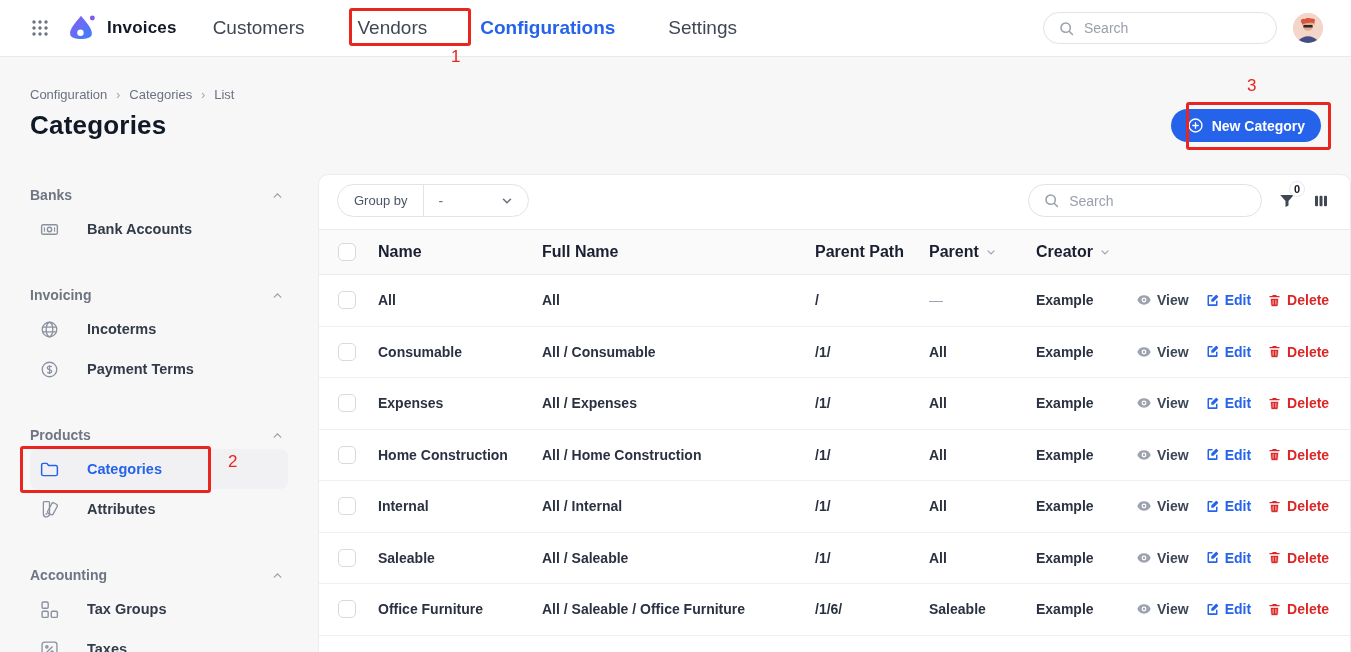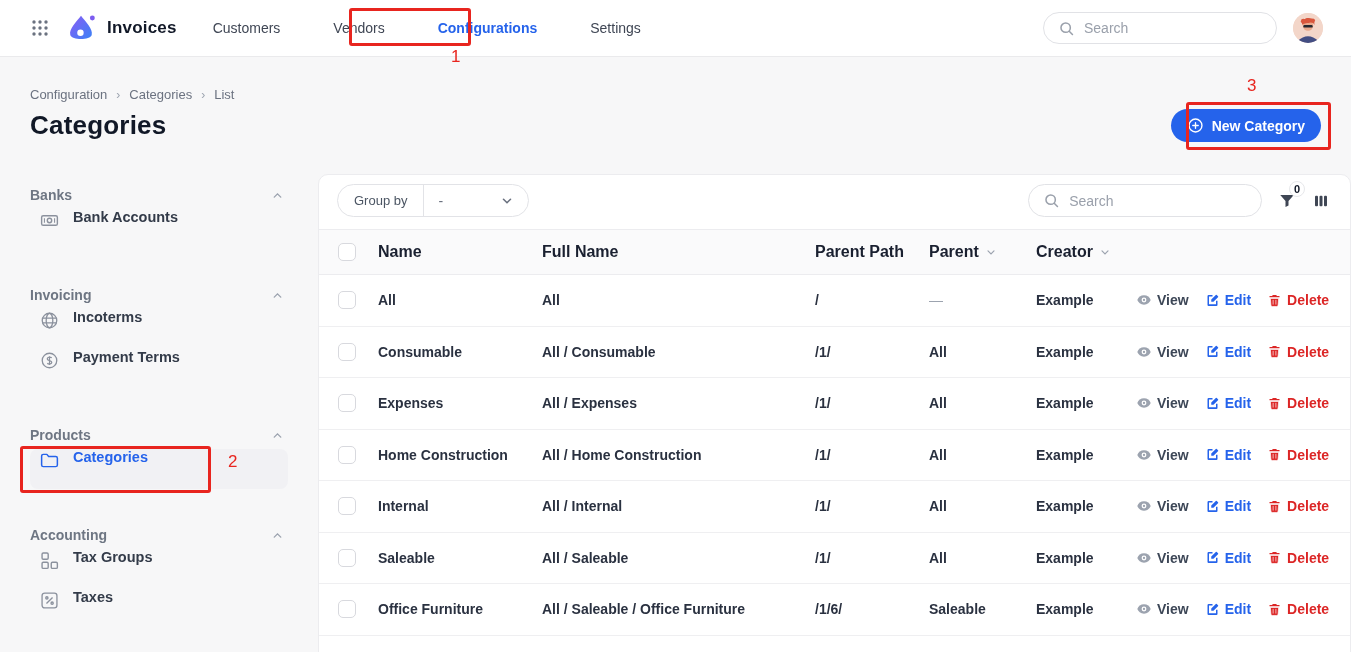--- a/index.html
+++ b/index.html
@@ -6,21 +6,21 @@
   html,body { width:1351px; height:652px; overflow:hidden; background:#f7f7f8;
     font-family:"Liberation Sans", sans-serif; color:#1f2430; position:relative; }
 
   
   .navbar { height:57px; background:#fff; border-bottom:1px solid #eaeaec;
     display:flex; align-items:center; padding:0 28px 0 28px; }
   .apps-btn { width:24px; height:24px; display:flex; align-items:center; justify-content:center; cursor:pointer; margin-right:14px;}
   .logo { width:30px; height:30px; margin-right:11px; cursor:pointer; }
   .app-name { font-size:17px; font-weight:800; color:#111827; margin-right:28px; letter-spacing:.2px;}
   .nav-items { display:flex; align-items:center; gap:37px; }
-  .nav-item { font-size:14px; font-weight:500; color:#3f4654; cursor:pointer; padding:10px 8px; }
+  .nav-item { font-size:19px; font-weight:500; color:#3f4654; cursor:pointer; padding:10px 8px; }
   .nav-item.active { color:#2563eb; font-weight:600; }
   .nav-right { margin-left:auto; display:flex; align-items:center; gap:16px; }
   .search-pill { width:234px; height:32px; border:1px solid #e1e2e6; border-radius:16px;
     display:flex; align-items:center; gap:9px; padding:0 14px; background:#fff; }
   .search-pill input { border:0; outline:0; font-size:14px; color:#3f4654; width:100%;
     font-family:"Liberation Sans", sans-serif; background:transparent;}
   .search-pill input::placeholder { color:#9aa0ab; }
   .avatar { width:30px; height:30px; border-radius:50%; overflow:hidden; background:#f3d6c9; cursor:pointer; flex:0 0 auto;}
 
   
@@ -34,21 +34,21 @@
     display:flex; align-items:center; gap:8px; padding:0 16px; font-size:14px; font-weight:700;
     cursor:pointer; font-family:"Liberation Sans", sans-serif; }
 
   .main-row { display:flex; gap:30px; margin-top:32px; align-items:flex-start; }
 
   
   .sidebar { width:258px; flex:0 0 auto; padding-top:11px; }
   .side-section { margin-bottom:36px; }
   .side-header { height:20px; display:flex; align-items:center; justify-content:space-between;
     font-size:14px; font-weight:600; color:#6e7683; margin-bottom:4px; cursor:pointer; padding-right:4px;}
-  .side-item { height:40px; display:flex; gap:13px; padding:0 10px 0 8px;
+  .side-item { height:40px; display:flex; align-items:center; gap:27px; padding:0 10px 0 8px;
     border-radius:8px; cursor:pointer; }
   .side-item .lbl { font-size:14.5px; font-weight:600; color:#333b49; }
   .side-item.active { background:#f1f1f4; }
   .side-item.active .lbl { color:#2563eb; }
   .icon-20 { width:22px; height:22px; flex:0 0 auto; display:flex; align-items:center; justify-content:center;}
 
   
   .card { flex:1; background:#fff; border:1px solid #ececef; border-radius:10px; min-height:560px; }
   .toolbar { display:flex; align-items:center; justify-content:space-between; padding:9px 20px 12px 18px; }
   .groupby { height:33px; border:1px solid #e2e3e7; border-radius:16.5px; display:flex; align-items:center; overflow:hidden; background:#fff;}
@@ -235,20 +235,30 @@
               </svg>
           </span>
         </div>
         <div class="side-item active">
           <span class="icon-20">
             <svg width="21" height="21" viewBox="0 0 24 24" fill="none" stroke="#2563eb" stroke-width="1.7" stroke-linejoin="round">
               <path d="M3 7 C3 5.9 3.9 5 5 5 H9 L11 7.5 H19 C20.1 7.5 21 8.4 21 9.5 V17 C21 18.1 20.1 19 19 19 H5 C3.9 19 3 18.1 3 17 Z"></path>
             </svg>
           </span>
           <span class="lbl">Categories</span>
+        </div>
+        <div class="side-item">
+          <span class="icon-20">
+            <svg width="21" height="21" viewBox="0 0 24 24" fill="none" stroke="#8b919d" stroke-width="1.5">
+              <path d="M6 3 h5 a1 1 0 0 1 1 1 v13 a3.5 3.5 0 1 1 -7 0 V4 a1 1 0 0 1 1 -1 Z"></path>
+              <rect x="12" y="4.5" width="7" height="13.5" rx="2" transform="rotate(28 15.5 11)"></rect>
+              <circle cx="8.5" cy="17" r="1.1" fill="#8b919d" stroke="none"></circle>
+            </svg>
+          </span>
+          <span class="lbl">Attributes</span>
         </div>
       </div>
 
       <div class="side-section">
         <div class="side-header">
           <span>Accounting</span>
           <span style="display:flex;">
             <svg width="13" height="13" viewBox="0 0 16 16" fill="none" stroke="#9ca3af" stroke-width="1.7" stroke-linecap="round">
                 <path d="M4 10 L8 6 L12 10"></path>
               </svg>

